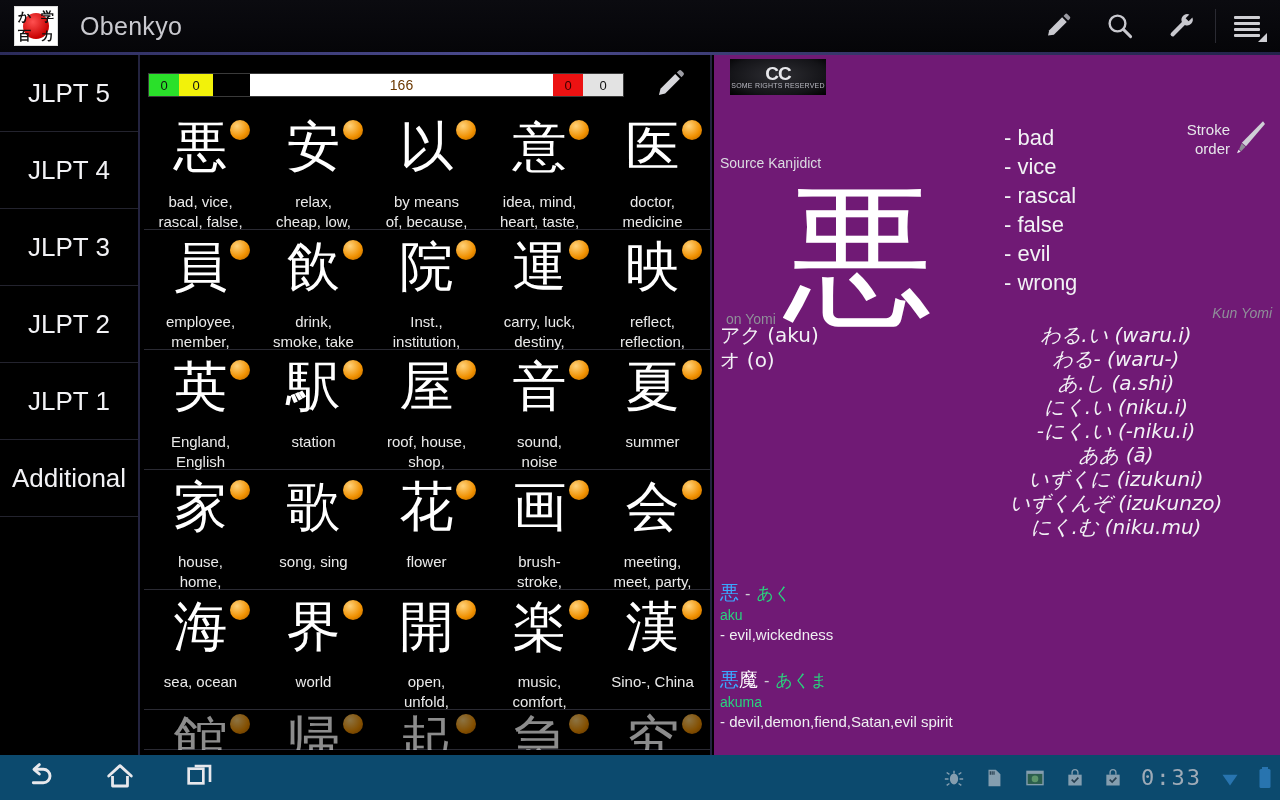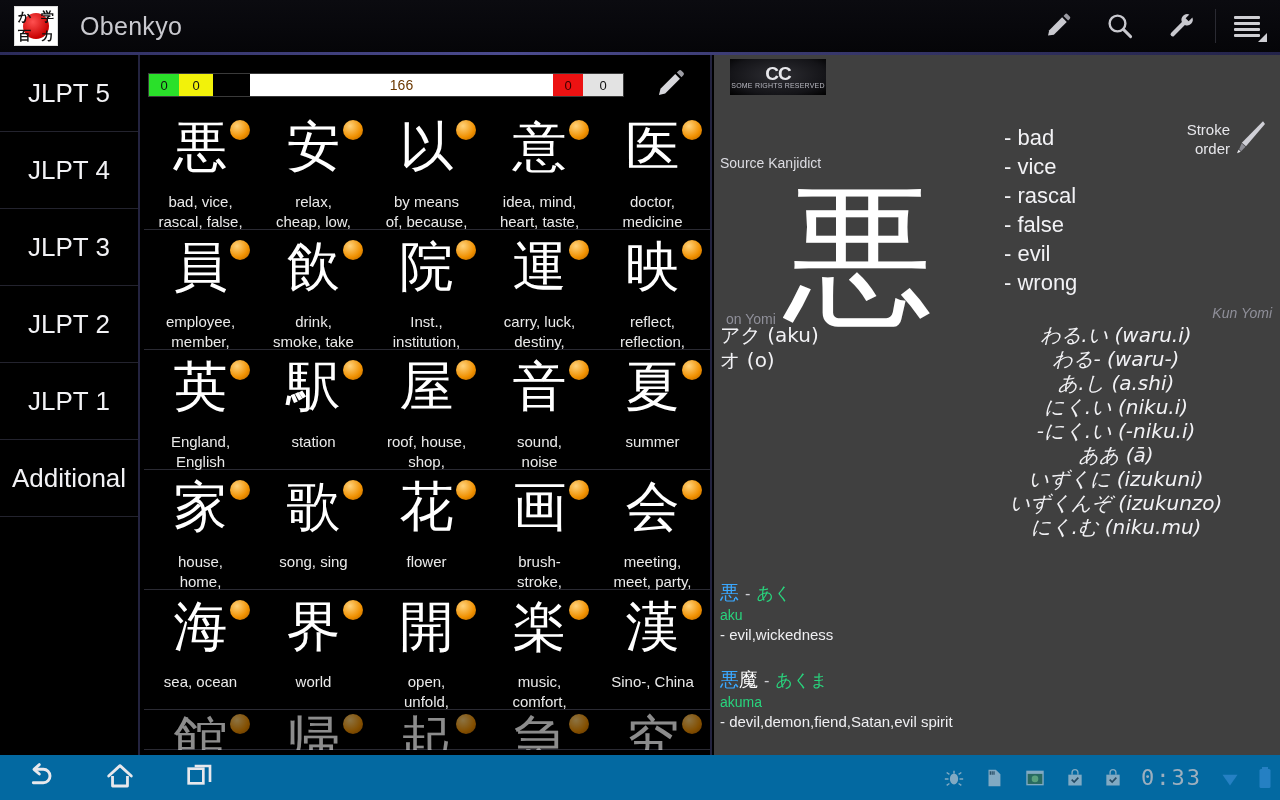--- a/index.html
+++ b/index.html
@@ -118,21 +118,21 @@
     font-size:15px; color:#eaeaea; line-height:20px; text-align:center;
     width:113px; margin-top:14px; white-space:pre-line;
   }
   .krow.partial { height:40px; }
   .krow.partial .kcell { height:40px; padding-top:0; }
   .krow.partial .kchar { font-size:54px; line-height:62px; opacity:.55; }
 
   
   .detail {
     position:absolute; left:714px; top:55px; width:566px; height:700px;
-    background:#404040;
+    background:#701a75;
   }
   .cc-badge {
     position:absolute; left:16px; top:4px; width:96px; height:36px;
     background:radial-gradient(ellipse at 50% 45%, #2e2e33 0%, #141418 70%, #000 100%);
     display:flex; flex-direction:column; align-items:center; justify-content:center;
   }
   .cc-badge .cc {
     font-size:19px; font-weight:bold; color:#e8e8ec; letter-spacing:-1px; line-height:17px;
   }
   .cc-badge .srr { font-size:7px; color:#b9b9c2; letter-spacing:.2px; }
@@ -180,21 +180,21 @@
   }
   .vc-hl { color:#3aa8ff; }
   .vc-pl { color:#ffffff; }
   .vc-dash { color:#cfcfd4; font-size:15px; }
   .vc-kana { color:#28d47d; font-size:17px; }
   .vocab-romaji { font-size:14px; line-height:19px; color:#28d47d; }
   .vocab-def { font-size:15px; line-height:20px; color:#efeff2; }
 
   
   .sysbar {
-    position:absolute; left:0; top:755px; width:1280px; height:45px; background:#0369a1;
+    position:absolute; left:0; top:755px; width:1280px; height:45px; background:#0c4a6e;
   }
   .sys-left { position:absolute; left:0; top:0; height:45px; display:flex; align-items:center; }
   .sys-btn { width:80px; height:45px; display:flex; align-items:center; justify-content:center; }
   .sys-right {
     position:absolute; right:8px; top:0; height:45px;
     display:flex; align-items:center; gap:18px;
   }
   .sys-ico { opacity:.62; display:flex; align-items:center; }
   .clock {
     font-family:"DejaVu Sans Mono", monospace; font-size:22px; color:#b9bcc4;

